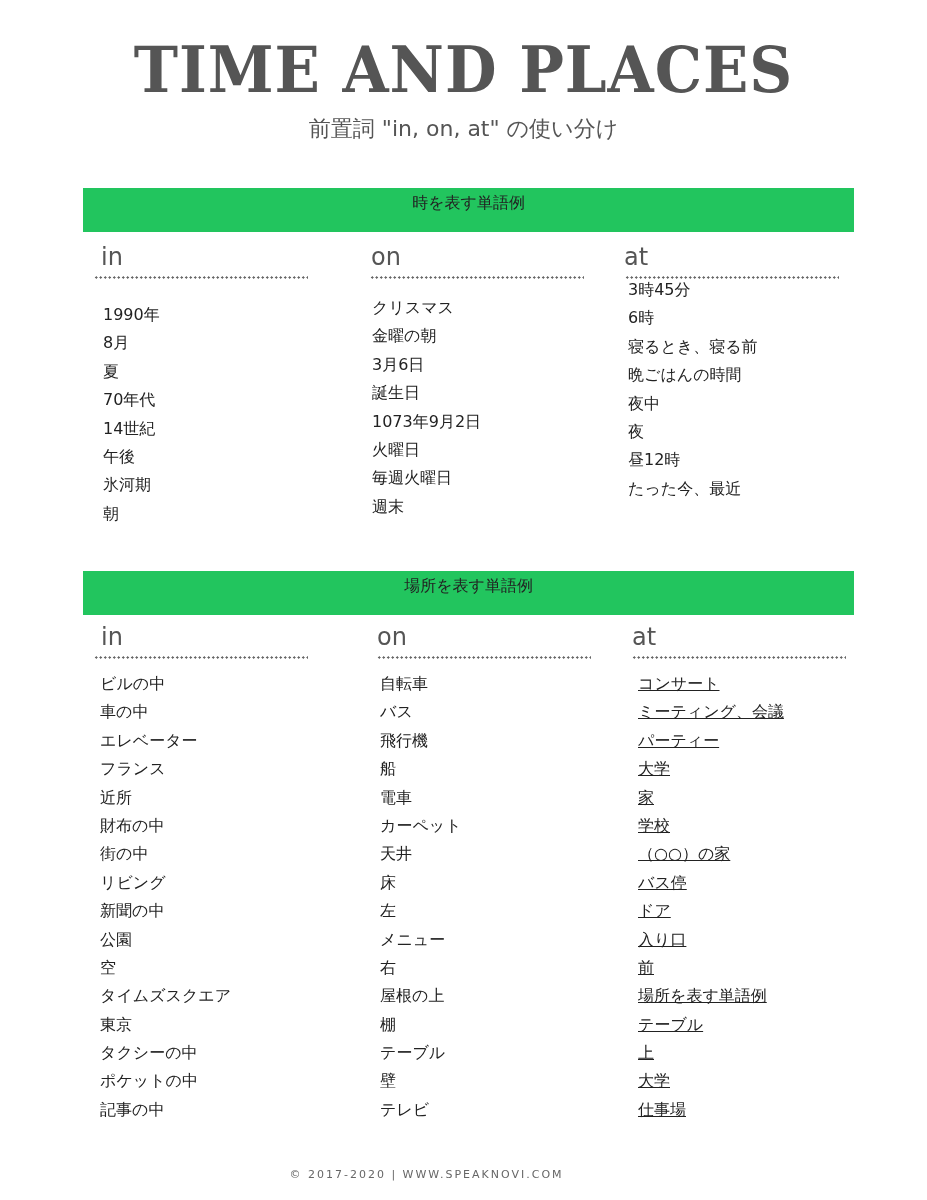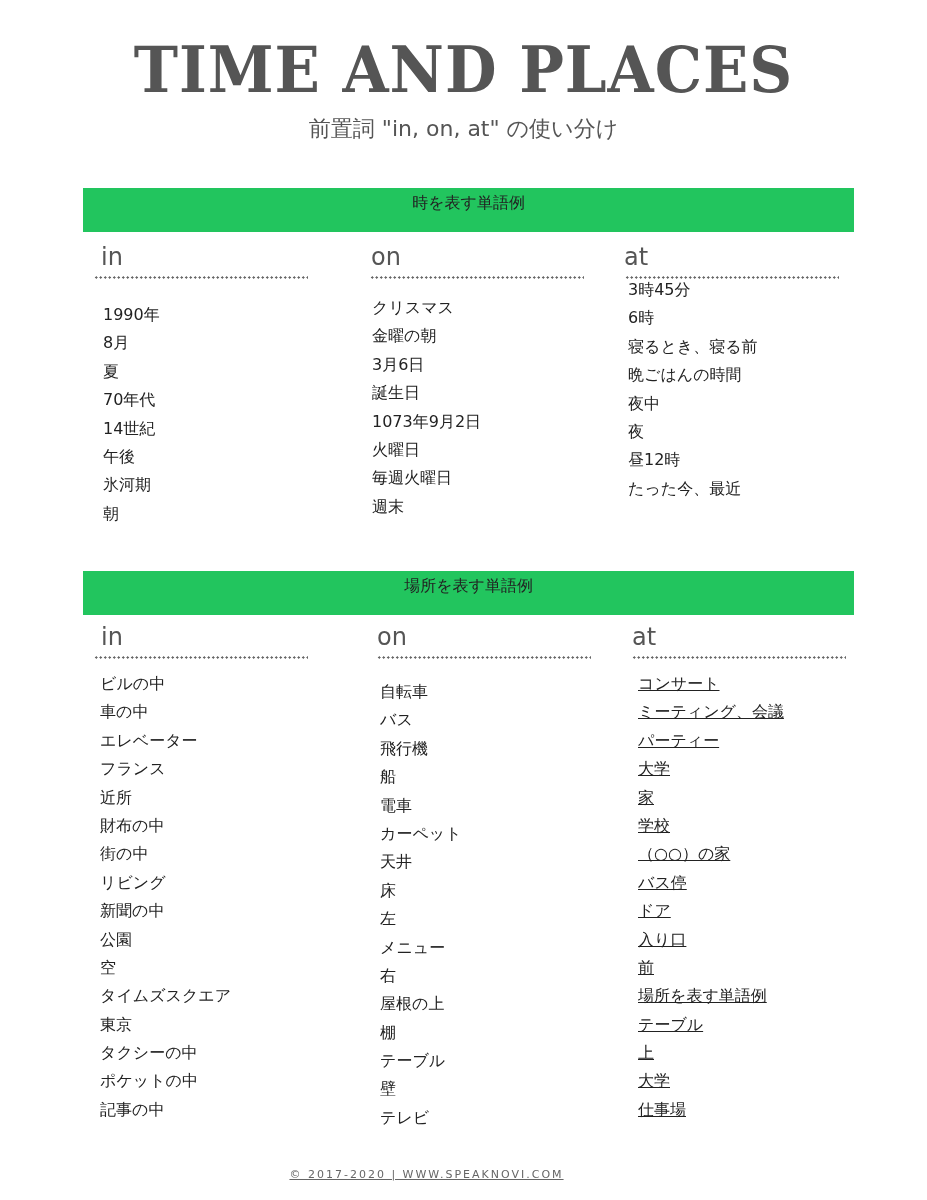--- a/index.html
+++ b/index.html
@@ -29,21 +29,21 @@
     position: absolute; height: 3px; width: 214px;
     background-image: radial-gradient(circle, #666666 1px, transparent 1.3px);
     background-size: 4.5px 3px; background-repeat: repeat-x;
   }
 
   .list { position: absolute; list-style: none; }
   .list li { font-size: 16px; line-height: 28.4px; height: 28.4px; color: #222222; white-space: nowrap; }
 
   .footer {
     position: absolute; left: 0; top: 1168px; width: 853px; text-align: center;
-    font-size: 11px; letter-spacing: 2px; color: #666666; text-decoration: underline;
+    font-size: 11px; letter-spacing: 2px; color: #666666;
   }
 </style>
 </head>
 <body>
 
 <div class="title">TIME AND PLACES</div>
 <div class="subtitle">前置詞 "in, on, at" の使い分け</div>
 
 <div class="band" style="top:188px;">時を表す単語例</div>
 
@@ -104,21 +104,21 @@
   <li>空</li>
   <li>タイムズスクエア</li>
   <li>東京</li>
   <li>タクシーの中</li>
   <li>ポケットの中</li>
   <li>記事の中</li>
 </ul>
 
 <div class="col-head" style="left:377px; top:622px;">on</div>
 <div class="dots" style="left:377px; top:656px;"></div>
-<ul class="list" style="left:380px; top:670px;margin-top:8px;">
+<ul class="list" style="left:380px; top:670px;">
   <li>自転車</li>
   <li>バス</li>
   <li>飛行機</li>
   <li>船</li>
   <li>電車</li>
   <li>カーペット</li>
   <li>天井</li>
   <li>床</li>
   <li>左</li>
   <li>メニュー</li>

